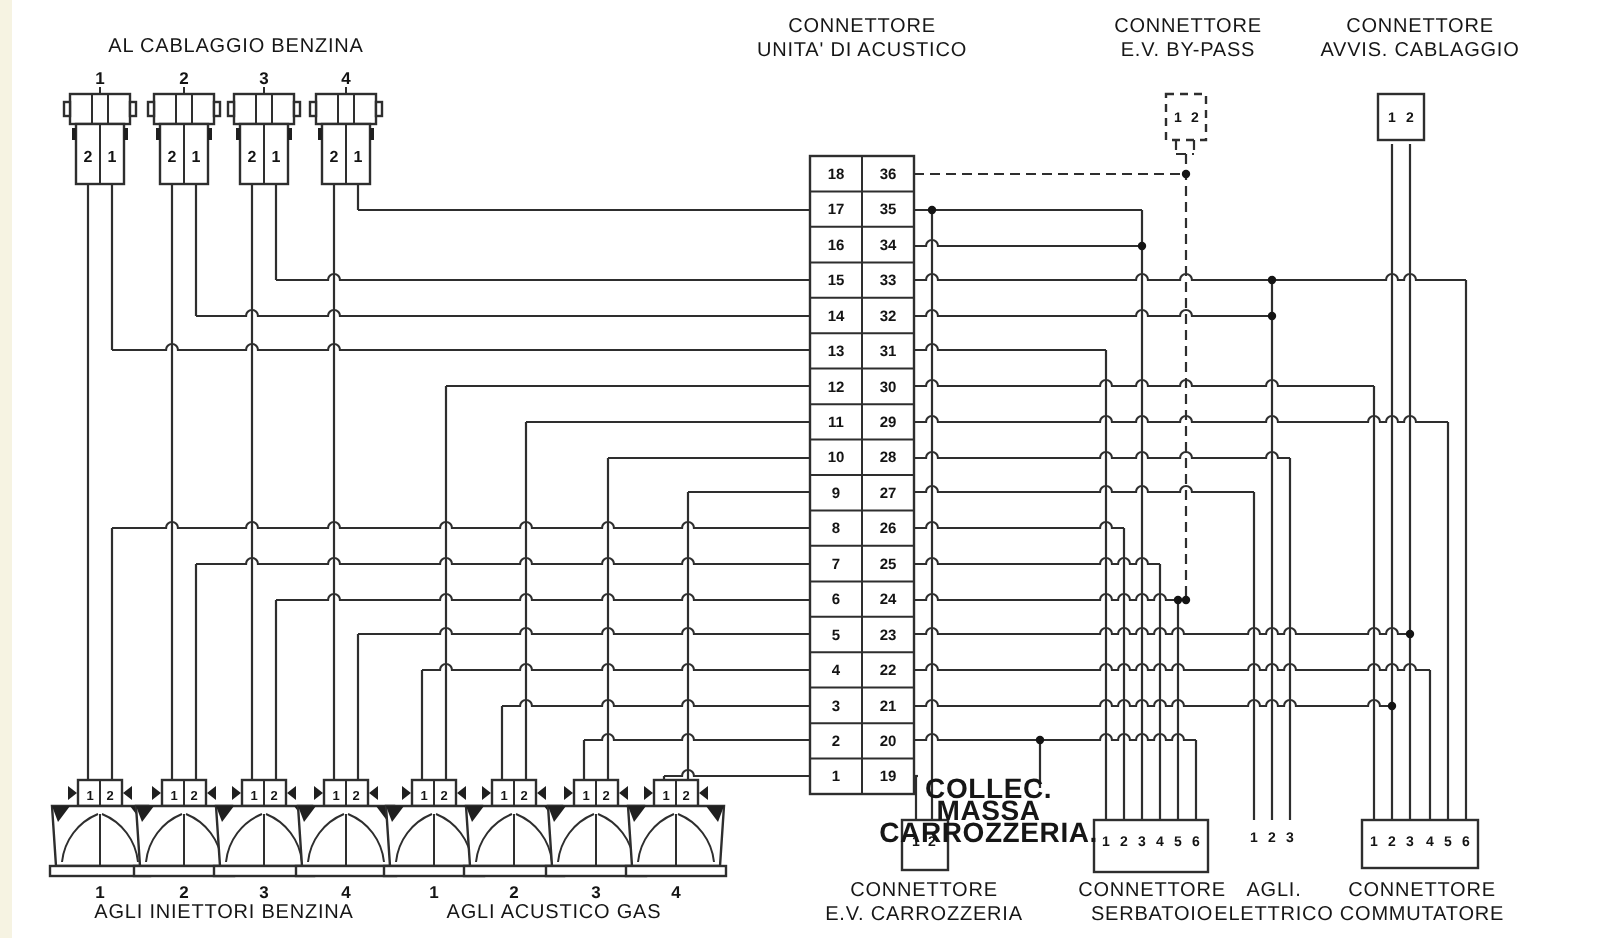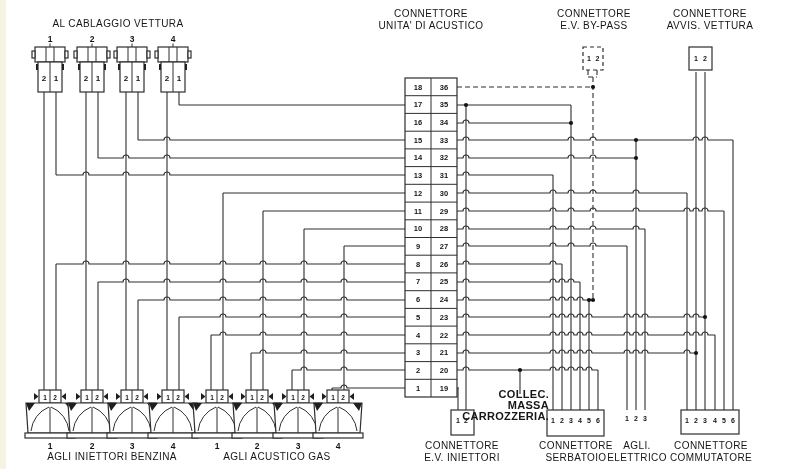--- a/index.html
+++ b/index.html
@@ -10,22 +10,22 @@
   .w{stroke:#2e2e2e;stroke-width:1.1;fill:none;}
   .wd{stroke:#2e2e2e;stroke-width:1.1;fill:none;stroke-dasharray:5 3;}
   .bx{stroke:#2e2e2e;stroke-width:1.2;fill:#ffffff;}
   .bxd{stroke:#2e2e2e;stroke-width:1.2;fill:#ffffff;stroke-dasharray:4 3;}
   .tl{stroke:#2e2e2e;stroke-width:1;fill:none;}
   .fl{fill:#1f1f1f;stroke:none;}
   .dot{fill:#141414;stroke:none;}
   .tx{fill:#141414;font-family:"Liberation Sans",sans-serif;}
   .lbl{position:absolute;transform:translateX(-50%);font-size:10px;font-weight:400;
        letter-spacing:.4px;color:#161616;white-space:nowrap;text-align:center;line-height:11.5px;}
-  .lbl-r{position:absolute;transform:translateX(-100%);font-size:11px;font-weight:600;
-       letter-spacing:.3px;color:#161616;white-space:nowrap;text-align:right;line-height:11px;}
+  .lbl-r{position:absolute;transform:translateX(-100%);font-size:14px;font-weight:600;
+       letter-spacing:.3px;color:#161616;white-space:nowrap;text-align:center;line-height:11px;}
 </style>
 </head>
 <body>
 
 <div class="canvas">
   <svg id="diagram" width="800" height="469" viewBox="0 0 800 469">
       <path class="w" d="M 44 92 V 390 M 86 92 V 390 M 126 92 V 390 M 167 92 V 390 M 56 92 V 175 M 98 92 V 158 M 138 92 V 140 M 179 92 V 105 M 56 264 V 390 M 98 282 V 390 M 138 300 V 390 M 179 317 V 390 M 211 335 V 390 M 251 353 V 390 M 292 370 V 390 M 332 388 V 390 M 223 193 V 390 M 263 211 V 390 M 304 229 V 390 M 344 246 V 390 M 466 105 V 410 M 571 105 V 410 M 636 140 V 410 M 733 140 V 410 M 553 175 V 410 M 687 193 V 410 M 724 211 V 410 M 645 229 V 410 M 627 246 V 410 M 562 264 V 410 M 580 282 V 410 M 589 300 V 410 M 705 72 V 410 M 715 335 V 410 M 696 72 V 410 M 598 370 V 410 M 458 388 V 410 M 520 370 V 394 "></path>
       <path class="w" d="M 179 105 L 405 105"></path>
       <path class="w" d="M 138 140 L 164 140 A 3 3 0 0 1 170 140 L 405 140"></path>
       <path class="w" d="M 98 158 L 123 158 A 3 3 0 0 1 129 158 L 164 158 A 3 3 0 0 1 170 158 L 405 158"></path>
@@ -351,43 +351,43 @@
         <text class="tx" x="687" y="423" font-size="7" font-weight="600" text-anchor="middle">1</text>
         <text class="tx" x="696" y="423" font-size="7" font-weight="600" text-anchor="middle">2</text>
         <text class="tx" x="705" y="423" font-size="7" font-weight="600" text-anchor="middle">3</text>
         <text class="tx" x="715" y="423" font-size="7" font-weight="600" text-anchor="middle">4</text>
         <text class="tx" x="724" y="423" font-size="7" font-weight="600" text-anchor="middle">5</text>
         <text class="tx" x="733" y="423" font-size="7" font-weight="600" text-anchor="middle">6</text>
       </g>
     </svg>
   <div class="edge"></div>
 
-  <div class="lbl" style="left:118px;top:18px">AL CABLAGGIO VETTURA</div>
+  <div class="lbl" style="left:118px;top:18px">AL CABLAGGIO BENZINA</div>
 
   <div class="lbl" style="left:431px;top:8px">
     <div>CONNETTORE</div>
     <div>UNITA' DI ACUSTICO</div>
   </div>
 
   <div class="lbl" style="left:594px;top:8px">
     <div>CONNETTORE</div>
     <div>E.V. BY-PASS</div>
   </div>
 
   <div class="lbl" style="left:710px;top:8px">
     <div>CONNETTORE</div>
-    <div>AVVIS. VETTURA</div>
+    <div>AVVIS. CABLAGGIO</div>
   </div>
 
   <div class="lbl" style="left:112px;top:451px">AGLI INIETTORI BENZINA</div>
   <div class="lbl" style="left:277px;top:451px">AGLI ACUSTICO GAS</div>
 
   <div class="lbl" style="left:462px;top:440px">
     <div>CONNETTORE</div>
-    <div>E.V. INIETTORI</div>
+    <div>E.V. CARROZZERIA</div>
   </div>
 
   <div class="lbl-r" style="left:549px;top:389px">
     <div>COLLEC.</div>
     <div>MASSA</div>
     <div>CARROZZERIA.</div>
   </div>
 
   <div class="lbl" style="left:576px;top:440px">
     <div>CONNETTORE</div>

